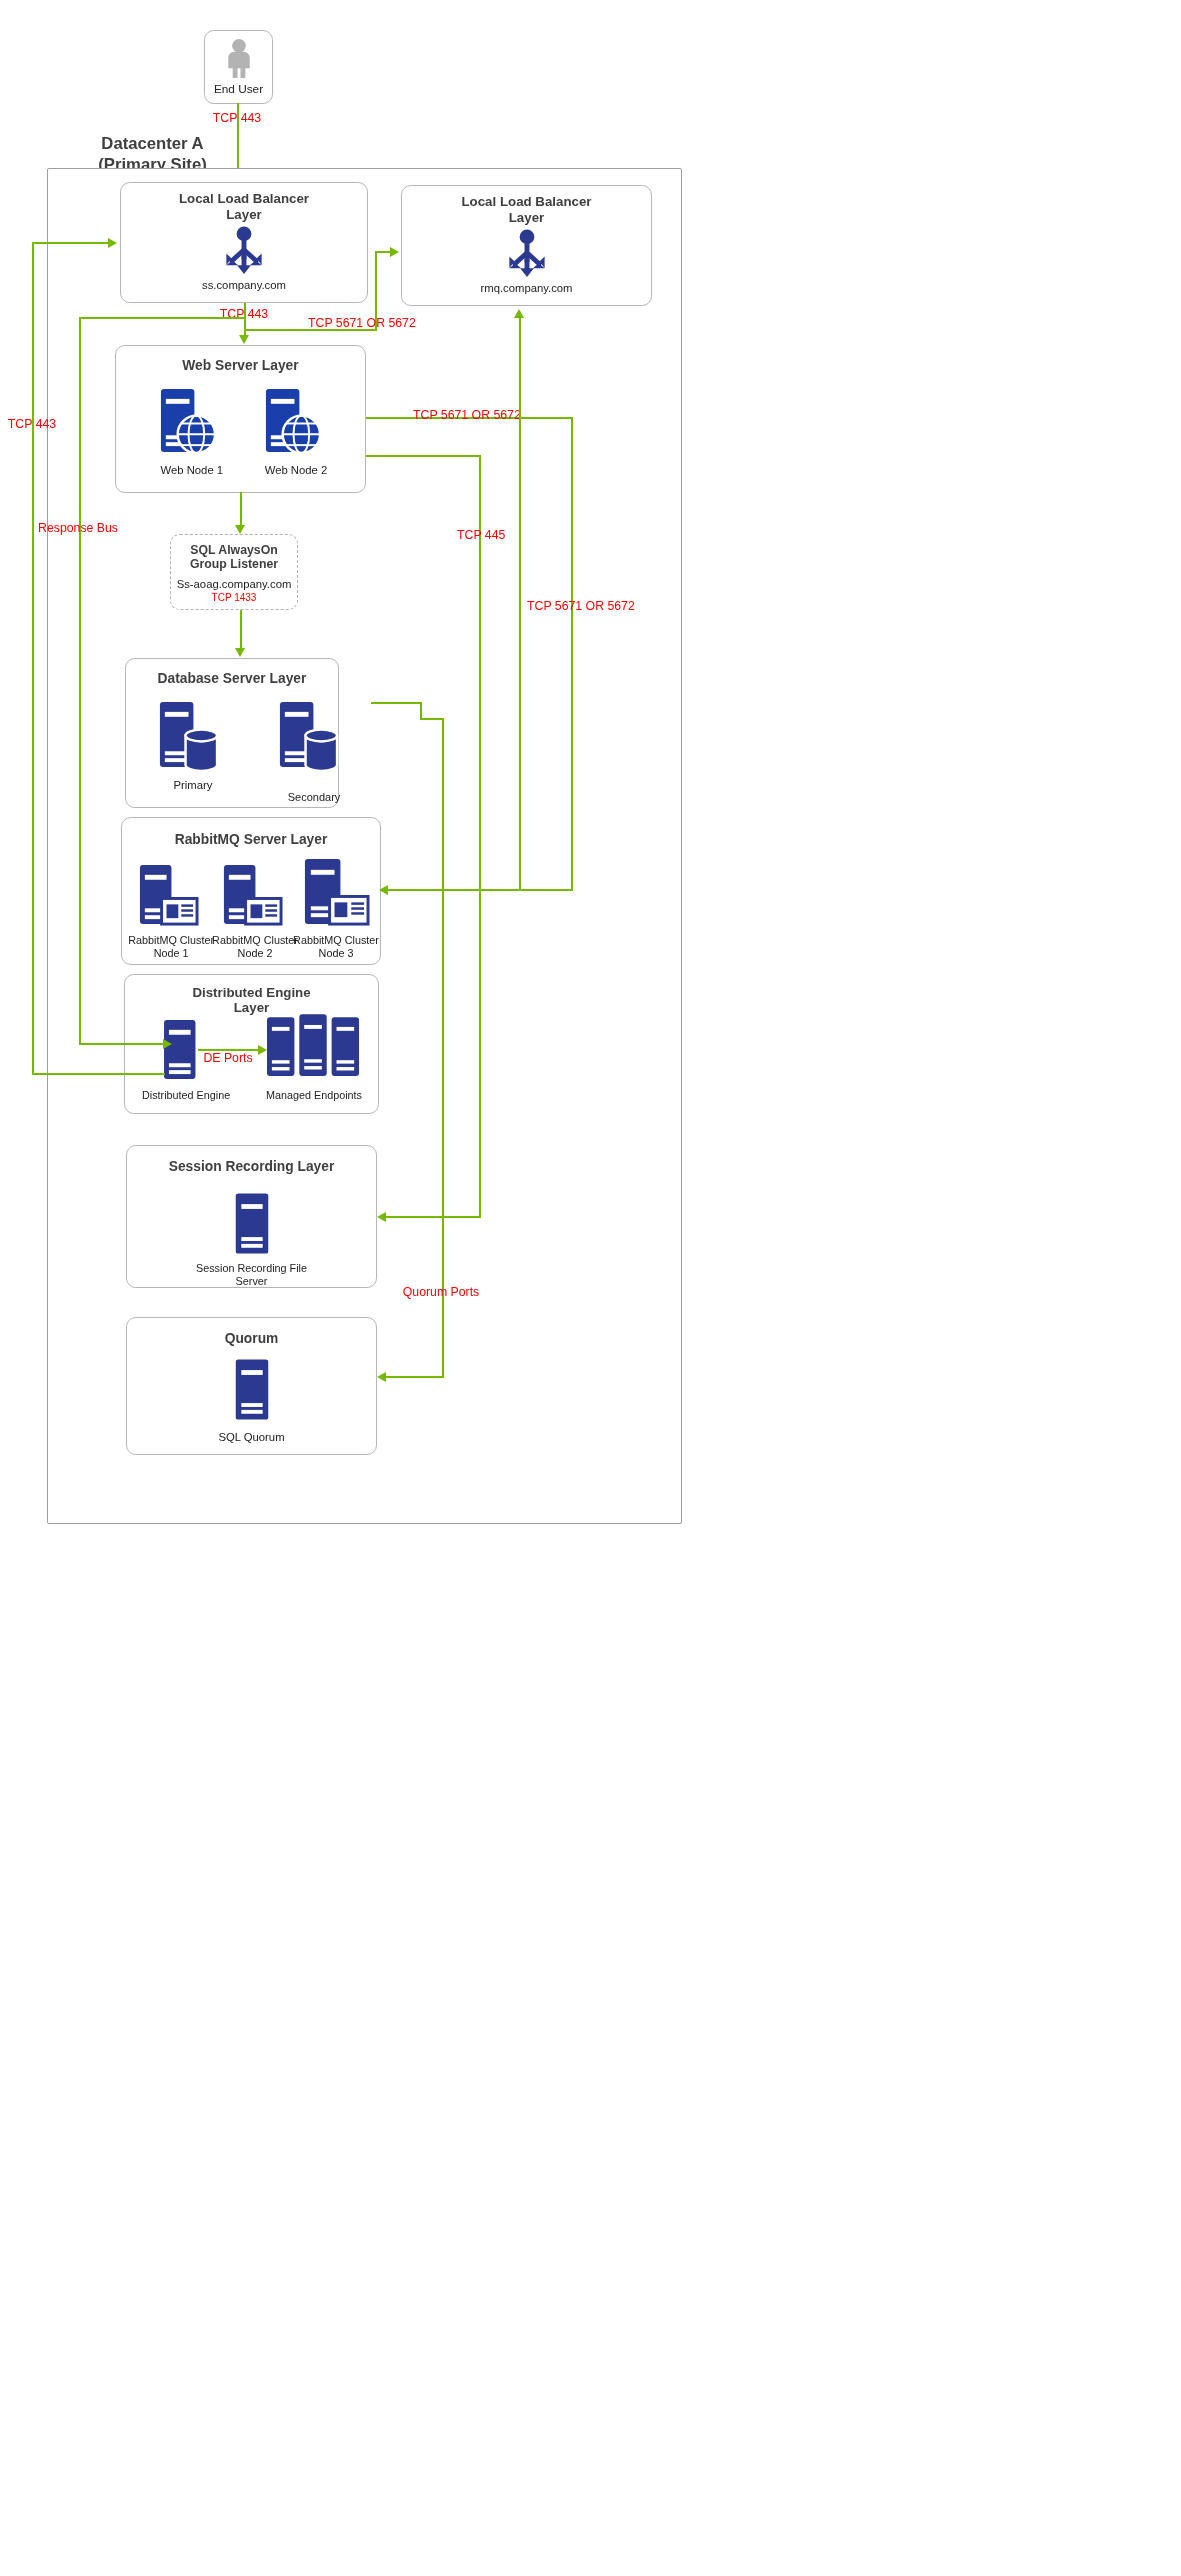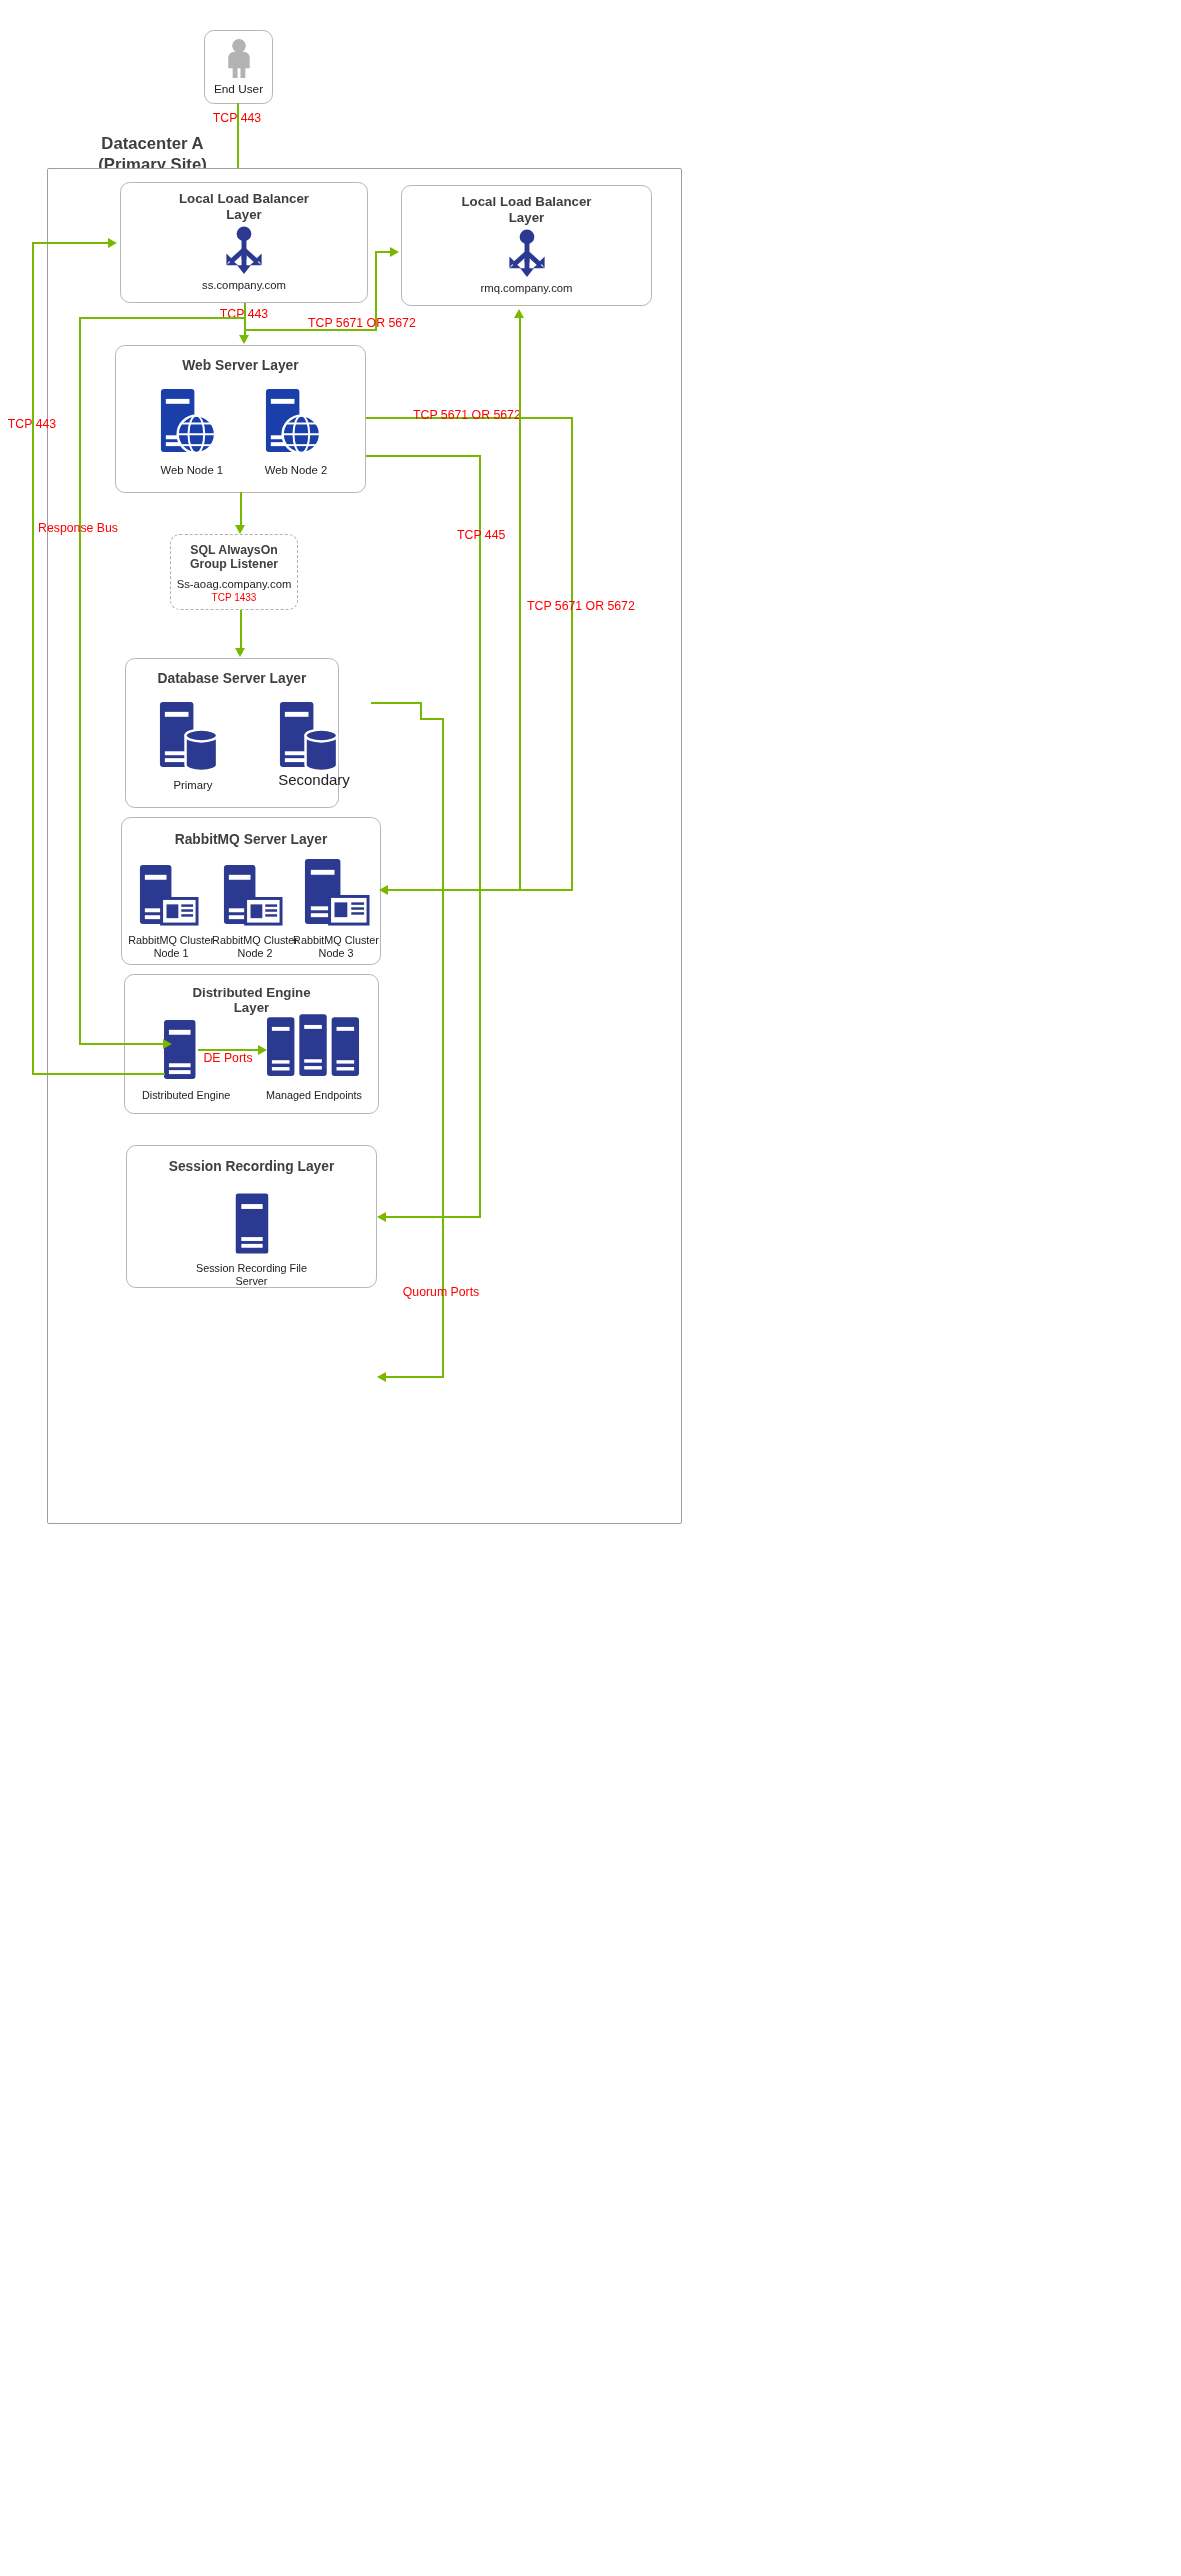--- a/index.html
+++ b/index.html
@@ -183,21 +183,21 @@
     <div class="icon" style="left:150px;top:43px;">
       <svg width="65" height="69" viewBox="0 0 66 70">
         <rect x="4" y="0" width="34" height="66" rx="3" fill="#2b3990"></rect>
         <rect x="9" y="10" width="24" height="5" fill="#fff"></rect>
         <rect x="9" y="50" width="24" height="4" fill="#fff"></rect>
         <rect x="9" y="57" width="24" height="4" fill="#fff"></rect>
         <path d="M30 34h32v30a16 6 0 0 1-32 0z" fill="#2b3990" stroke="#fff" stroke-width="2.5"></path>
         <ellipse cx="46" cy="34" rx="16" ry="6" fill="#2b3990" stroke="#fff" stroke-width="2.5"></ellipse>
       </svg>
     </div>
-    <div class="sub-label" style="left:126px;width:124px;top:112px;font-size:15px;">Secondary</div>
+    <div class="sub-label" style="left:126px;width:124px;top:132px;font-size:11px;">Secondary</div>
   </div>
 
   <div class="box" style="left:121px;top:817px;width:260px;height:148px;">
     <div class="box-title" style="top:13.8px;font-size:13.8px;">RabbitMQ Server Layer</div>
 
     <div class="icon" style="left:13.8px;top:47px;">
       <svg width="63" height="63" viewBox="0 0 64 64">
         <rect x="4" y="0" width="32" height="60" rx="3" fill="#2b3990"></rect>
         <rect x="9" y="10" width="22" height="5" fill="#fff"></rect>
         <rect x="9" y="44" width="22" height="4" fill="#fff"></rect>
@@ -299,20 +299,32 @@
         <rect x="6" y="45" width="22" height="4" fill="#fff"></rect>
         <rect x="6" y="52" width="22" height="4" fill="#fff"></rect>
       </svg>
     </div>
     <div class="sub-label" style="top:116px;font-size:10.8px;">
       <div>Session Recording File</div>
       <div>Server</div>
     </div>
   </div>
 
+  <div class="box" style="left:126px;top:1317px;width:251px;height:138px;">
+    <div class="box-title" style="top:12.8px;font-size:13.8px;">Quorum</div>
+    <div class="icon" style="left:50%;top:41px;transform:translateX(-50%);">
+      <svg width="33" height="61" viewBox="0 0 34 62">
+        <rect x="0" y="0" width="34" height="62" rx="3" fill="#2b3990"></rect>
+        <rect x="6" y="11" width="22" height="5" fill="#fff"></rect>
+        <rect x="6" y="45" width="22" height="4" fill="#fff"></rect>
+        <rect x="6" y="52" width="22" height="4" fill="#fff"></rect>
+      </svg>
+    </div>
+    <div class="sub-label" style="top:113px;font-size:11.3px;">SQL Quorum</div>
+  </div>
 
   <div class="ln lnv" style="left:244px;top:303px;height:33px;"></div>
   <div class="arw arw-d" style="left:239px;top:335px;"></div>
   <div class="port-label center" style="left:244px;top:308px;">TCP 443</div>
 
   <div class="ln lnv" style="left:240px;top:492px;height:34px;"></div>
   <div class="arw arw-d" style="left:235px;top:525px;"></div>
 
   <div class="ln lnv" style="left:240px;top:610px;height:39px;"></div>
   <div class="arw arw-d" style="left:235px;top:648px;"></div>

